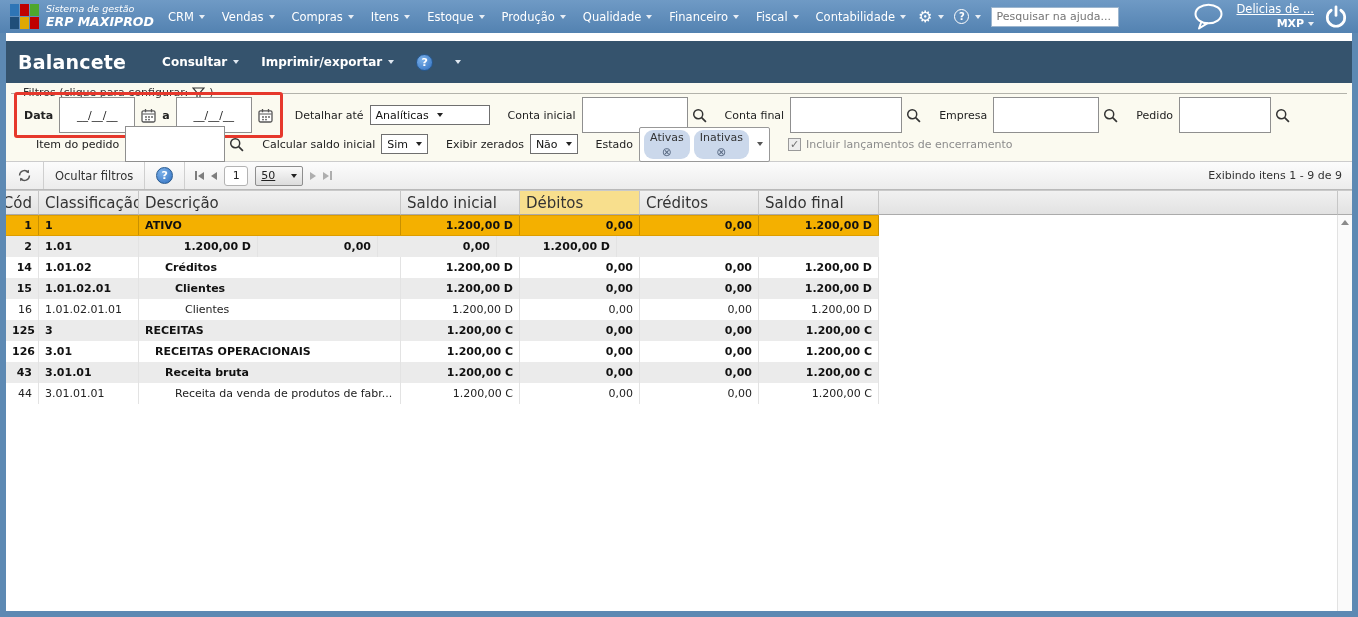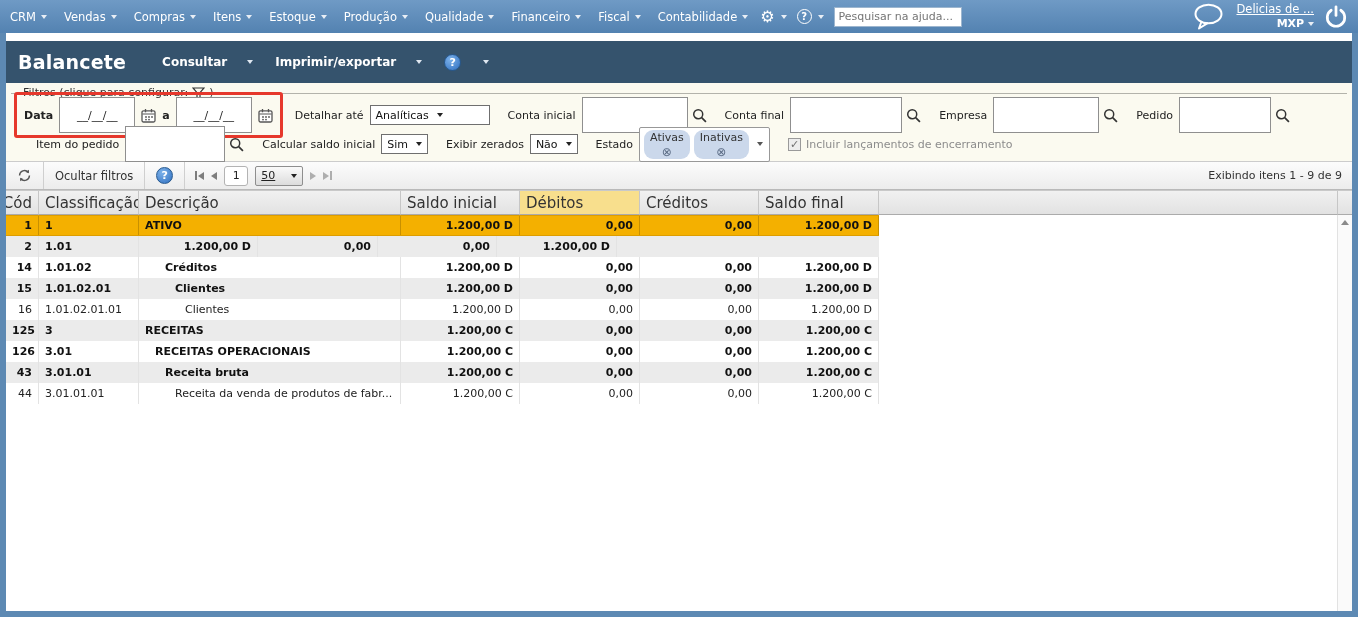--- a/index.html
+++ b/index.html
@@ -40,21 +40,21 @@
   
   .frame { position:absolute; top:33px; left:0; right:0; bottom:0;
     border:6px solid #5d89b3; border-top:none; background:#fff;
     display:flex; flex-direction:column; }
   .gap8 { height:8px; background:#fff; }
 
   
   .titlebar { height:42px; background:#35536d; color:#fff; display:flex; align-items:center;
     padding:0 12px; gap:22px; }
   .page-title { font-size:19px; font-weight:bold; letter-spacing:0.2px; margin-right:14px; }
-  .tmenu { display:flex; align-items:center; gap:20px; font-size:12px; font-weight:bold;
+  .tmenu { display:flex; align-items:center; gap:6px; font-size:12px; font-weight:bold;
     cursor:pointer; }
   .help-ball { width:17px; height:17px; border-radius:50%;
     background:radial-gradient(circle at 35% 30%, #7db2ea, #2f6fc0); border:1px solid #27598f;
     color:#fff; font-weight:bold; font-size:11px; display:flex; align-items:center;
     justify-content:center; }
 
   
   .filter-panel { position:relative; height:78px; background:#fbfaf0; }
   .fs-line { position:absolute; top:10px; left:5px; right:5px; border-top:1px solid #b3b3ab; }
   .legend { position:absolute; top:3px; left:12px; background:#fbfaf0; padding:0 5px;
@@ -134,20 +134,34 @@
   .row.bold .cell { font-weight:bold; color:#111; }
   .scrollcol { position:absolute; top:25px; right:0; bottom:0; width:15px; background:#fafafa;
     border-left:1px solid #e2e2e2; }
   .sc-up { width:0; height:0; border-left:4px solid transparent; border-right:4px solid transparent;
     border-bottom:5px solid #8a8a8a; margin:5px auto 0 auto; }
 </style>
 </head>
 <body>
 
 <header class="topbar">
+  <div class="logo">
+    <div class="logo-blocks">
+      <span style="background:#2e75b6"></span>
+        <span style="background:#c00000"></span>
+        <span style="background:#4ea72e"></span>
+      <span style="background:#1f4e79"></span>
+        <span style="background:#dfa800"></span>
+        <span style="background:#c00000"></span>
+    </div>
+    <div class="logo-text">
+      <div class="l1">Sistema de gestão</div>
+      <div class="l2">ERP MAXIPROD</div>
+    </div>
+  </div>
 
   <nav class="mainmenu">
       <span class="menu-item">
     <span>CRM</span>
     <span class="caret sm"></span>
   </span>
       <span class="menu-item">
     <span>Vendas</span>
     <span class="caret sm"></span>
   </span>

